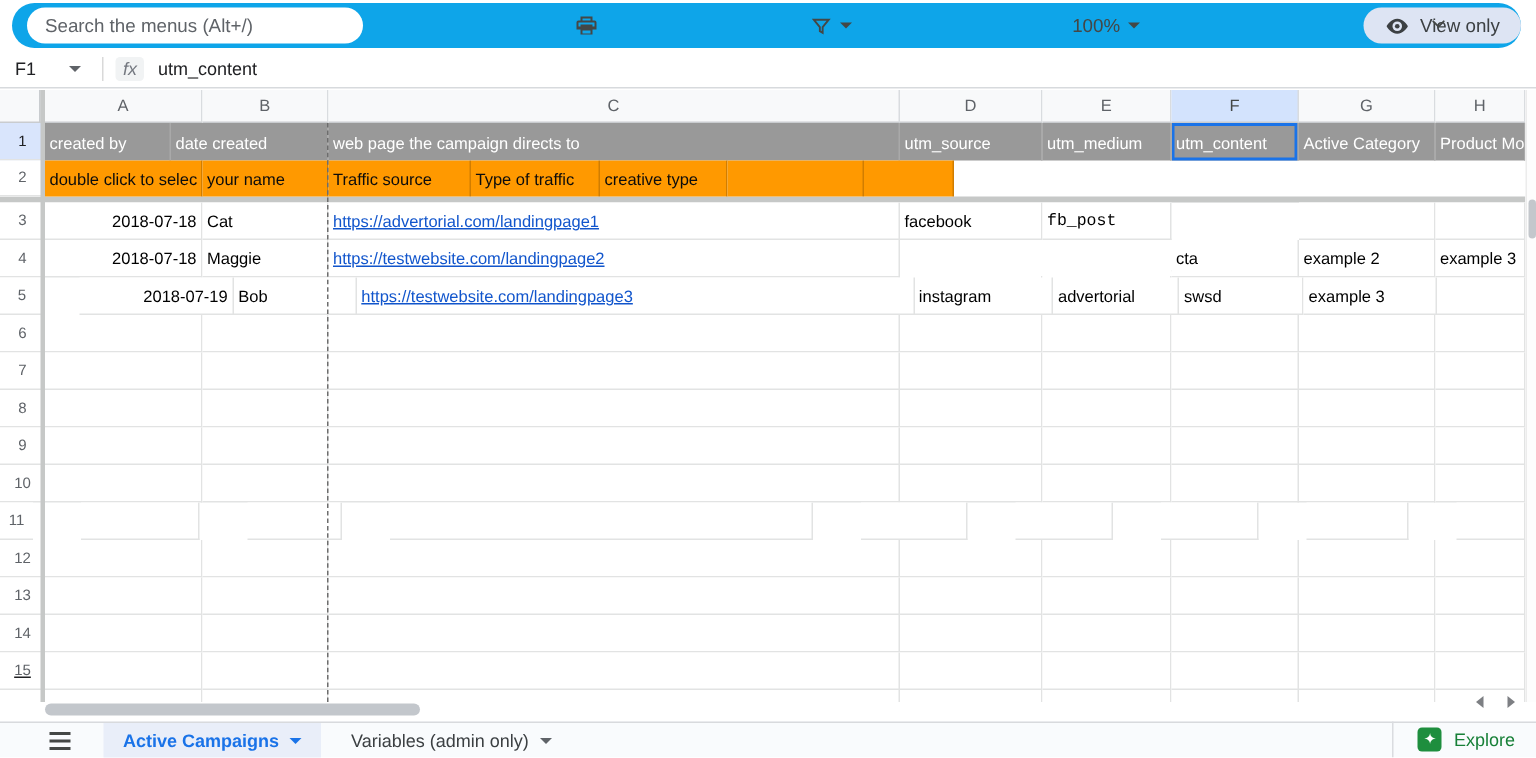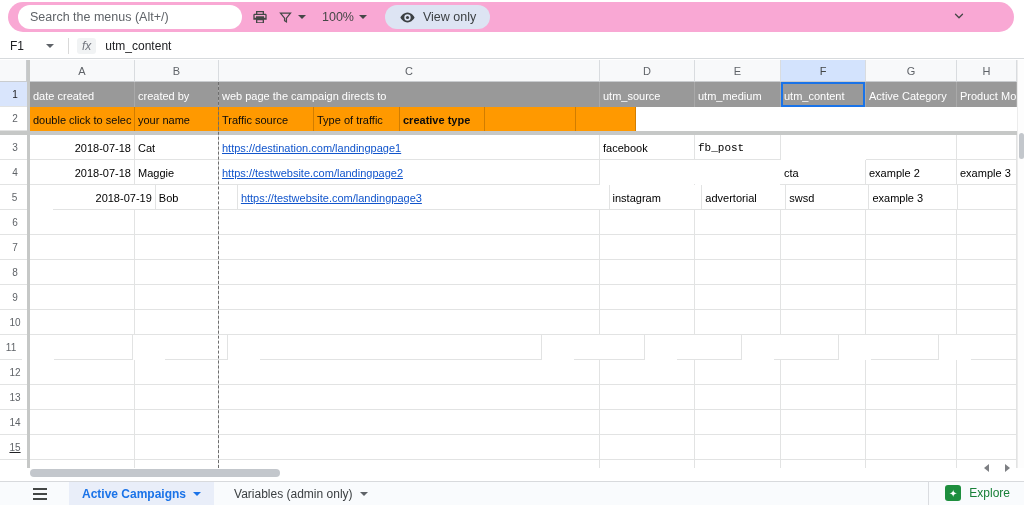--- a/index.html
+++ b/index.html
@@ -5,22 +5,22 @@
   * { margin:0; padding:0; box-sizing:border-box; }
   html,body { width:1024px; height:505px; }
   body {
     position:relative; background:#fff; overflow:hidden;
     font-family:"Liberation Sans", sans-serif; color:#202124;
   }
 
   
   .toolbar {
     position:absolute; left:8px; top:2px; width:1006px; height:30px;
-    background:#f9a8d4; border-radius:16px;
-    display:flex; align-items:center;
+    background:#0ea5e9; border-radius:16px;
+    display:flex; align-items:center;justify-content:space-between;
   }
   .search-pill {
     margin-left:10px; width:224px; height:24px; background:#fff;
     border:none; border-radius:12px; padding:0 12px;
     font-family:inherit; font-size:12.5px; color:#5f6368; outline:none;
   }
   .search-pill::placeholder { color:#5f6368; opacity:1; }
   .tb-icon-btn { margin-left:10px; display:flex; align-items:center; cursor:pointer; }
   .caret {
     width:0; height:0; border-left:4px solid transparent;
@@ -174,46 +174,46 @@
       <div class="col-header" style="width: 84px;">B</div>
       <div class="col-header" style="width: 381px;">C</div>
       <div class="col-header" style="width: 95px;">D</div>
       <div class="col-header" style="width: 86px;">E</div>
       <div class="col-header selected" style="width: 85px;">F</div>
       <div class="col-header" style="width: 91px;">G</div>
       <div class="col-header" style="width: 60px;">H</div>
     </div>
     <div class="grid-row" style="height: 25px;">
       <div class="row-header selected">1</div>
+      <div class="cell c-gray" style="width: 84px;">created by</div>
       <div class="cell c-gray" style="width: 105px;">date created</div>
-      <div class="cell c-gray" style="width: 84px;">created by</div>
       <div class="cell c-gray" style="width: 381px;">web page the campaign directs to</div>
       <div class="cell c-gray" style="width: 95px;">utm_source</div>
       <div class="cell c-gray" style="width: 86px;">utm_medium</div>
       <div class="cell c-gray selected-cell" style="width: 85px;">utm_content</div>
       <div class="cell c-gray" style="width: 91px;">Active Category</div>
       <div class="cell c-gray" style="width: 60px;">Product Mo</div>
     </div>
     <div class="grid-row" style="height: 24px;">
       <div class="row-header">2</div>
       <div class="cell c-orange" style="width: 105px;">double click to selec</div>
       <div class="cell c-orange" style="width: 84px;">your name</div>
       <div class="cell c-orange" style="width: 95px;">Traffic source</div>
       <div class="cell c-orange" style="width: 86px;">Type of traffic</div>
-      <div class="cell c-orange" style="width: 85px; font-weight: bold;">creative type</div>
+      <div class="cell c-orange" style="width: 85px;">creative type</div>
       <div class="cell c-orange" style="width: 91px;"></div>
       <div class="cell c-orange" style="width: 60px;"></div>
     </div>
     <div class="frozen-bar-h"></div>
     <div class="grid-row" style="height: 25px;">
       <div class="row-header">3</div>
       <div class="cell c-data ar" style="width: 105px;">2018-07-18</div>
       <div class="cell c-data" style="width: 84px;">Cat</div>
       <div class="cell c-data" style="width: 381px;">
-        <span class="link">https://destination.com/landingpage1</span>
+        <span class="link">https://advertorial.com/landingpage1</span>
       </div>
       <div class="cell c-data" style="width: 95px;">facebook</div>
       <div class="cell c-data" style="width: 86px; font-family: Liberation Mono, monospace;">fb_post</div>
       <div class="cell c-data" style="width: 85px; margin-top: 40px;">text_link</div>
       <div class="cell c-data" style="width: 91px;"></div>
       <div class="cell c-data" style="width: 60px;"></div>
     </div>
     <div class="grid-row" style="height: 25px;">
       <div class="row-header">4</div>
       <div class="cell c-data ar" style="width: 105px;">2018-07-18</div>

